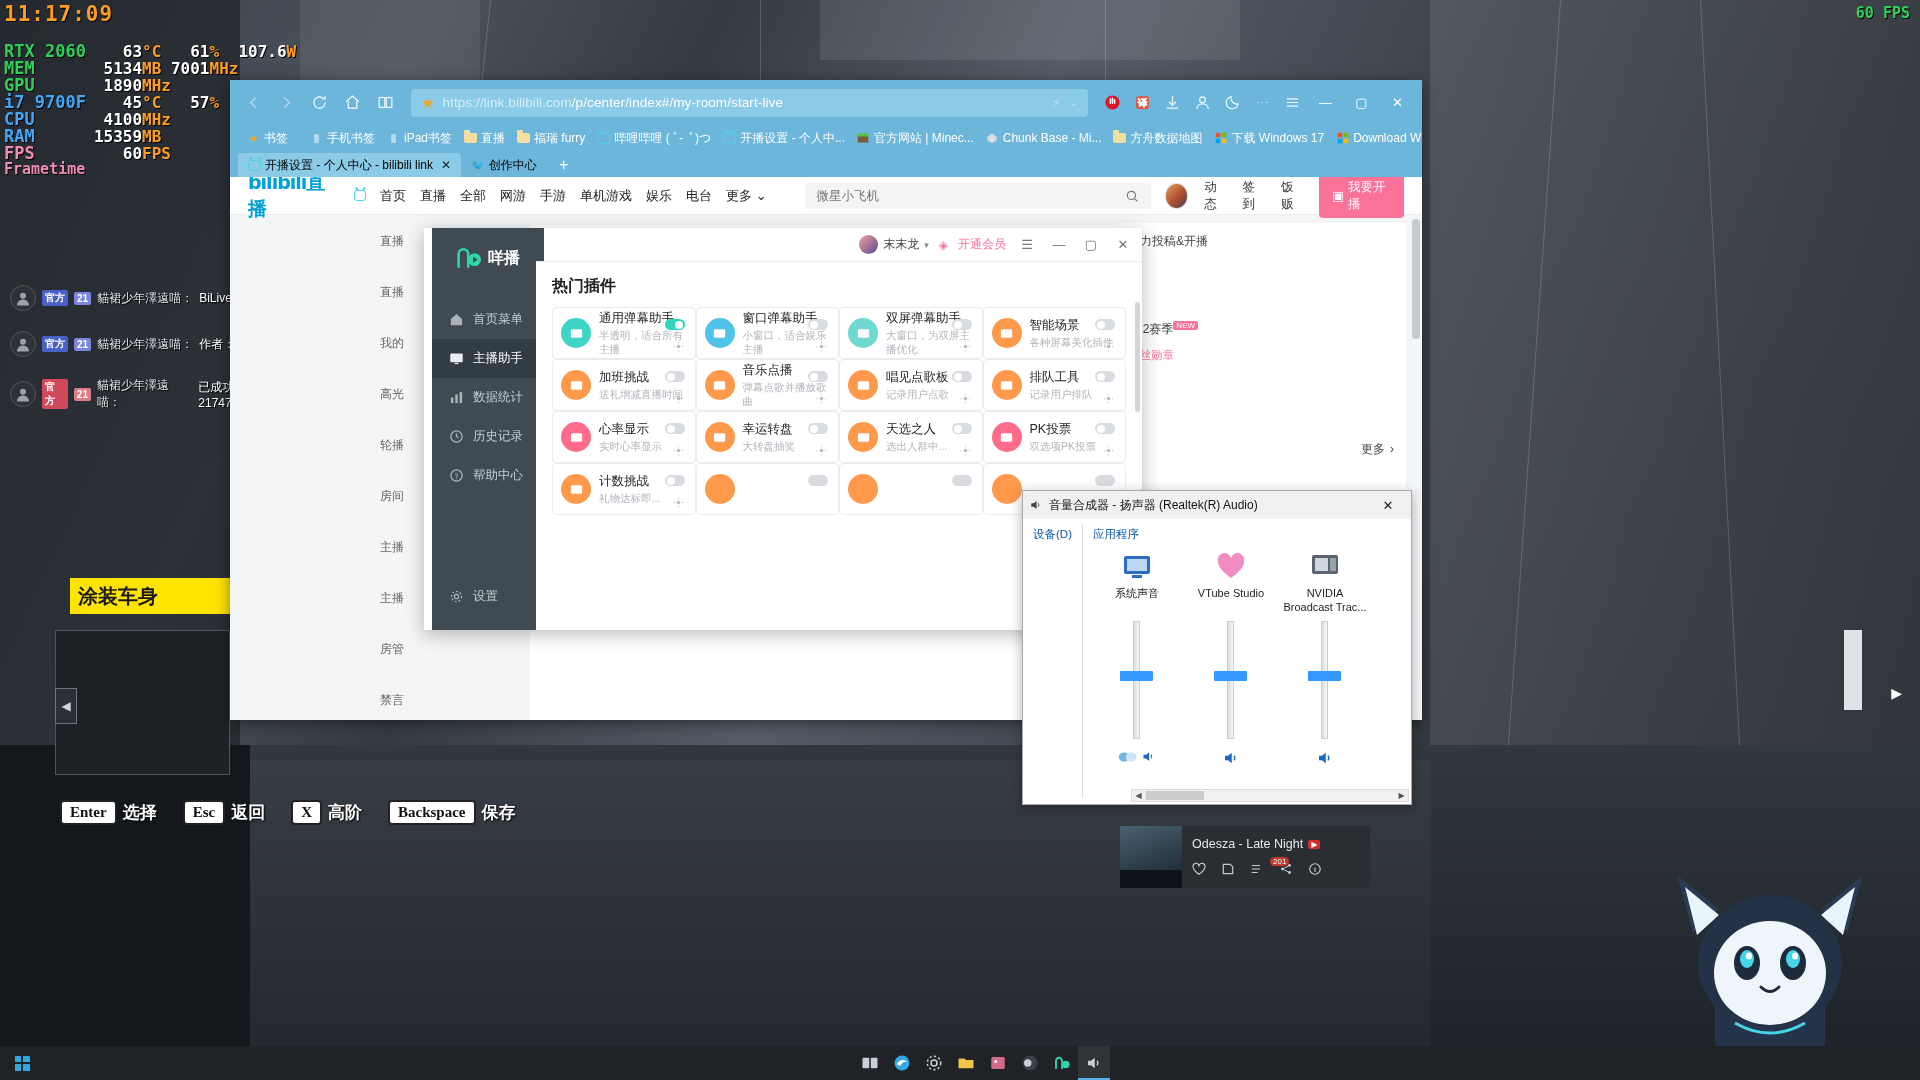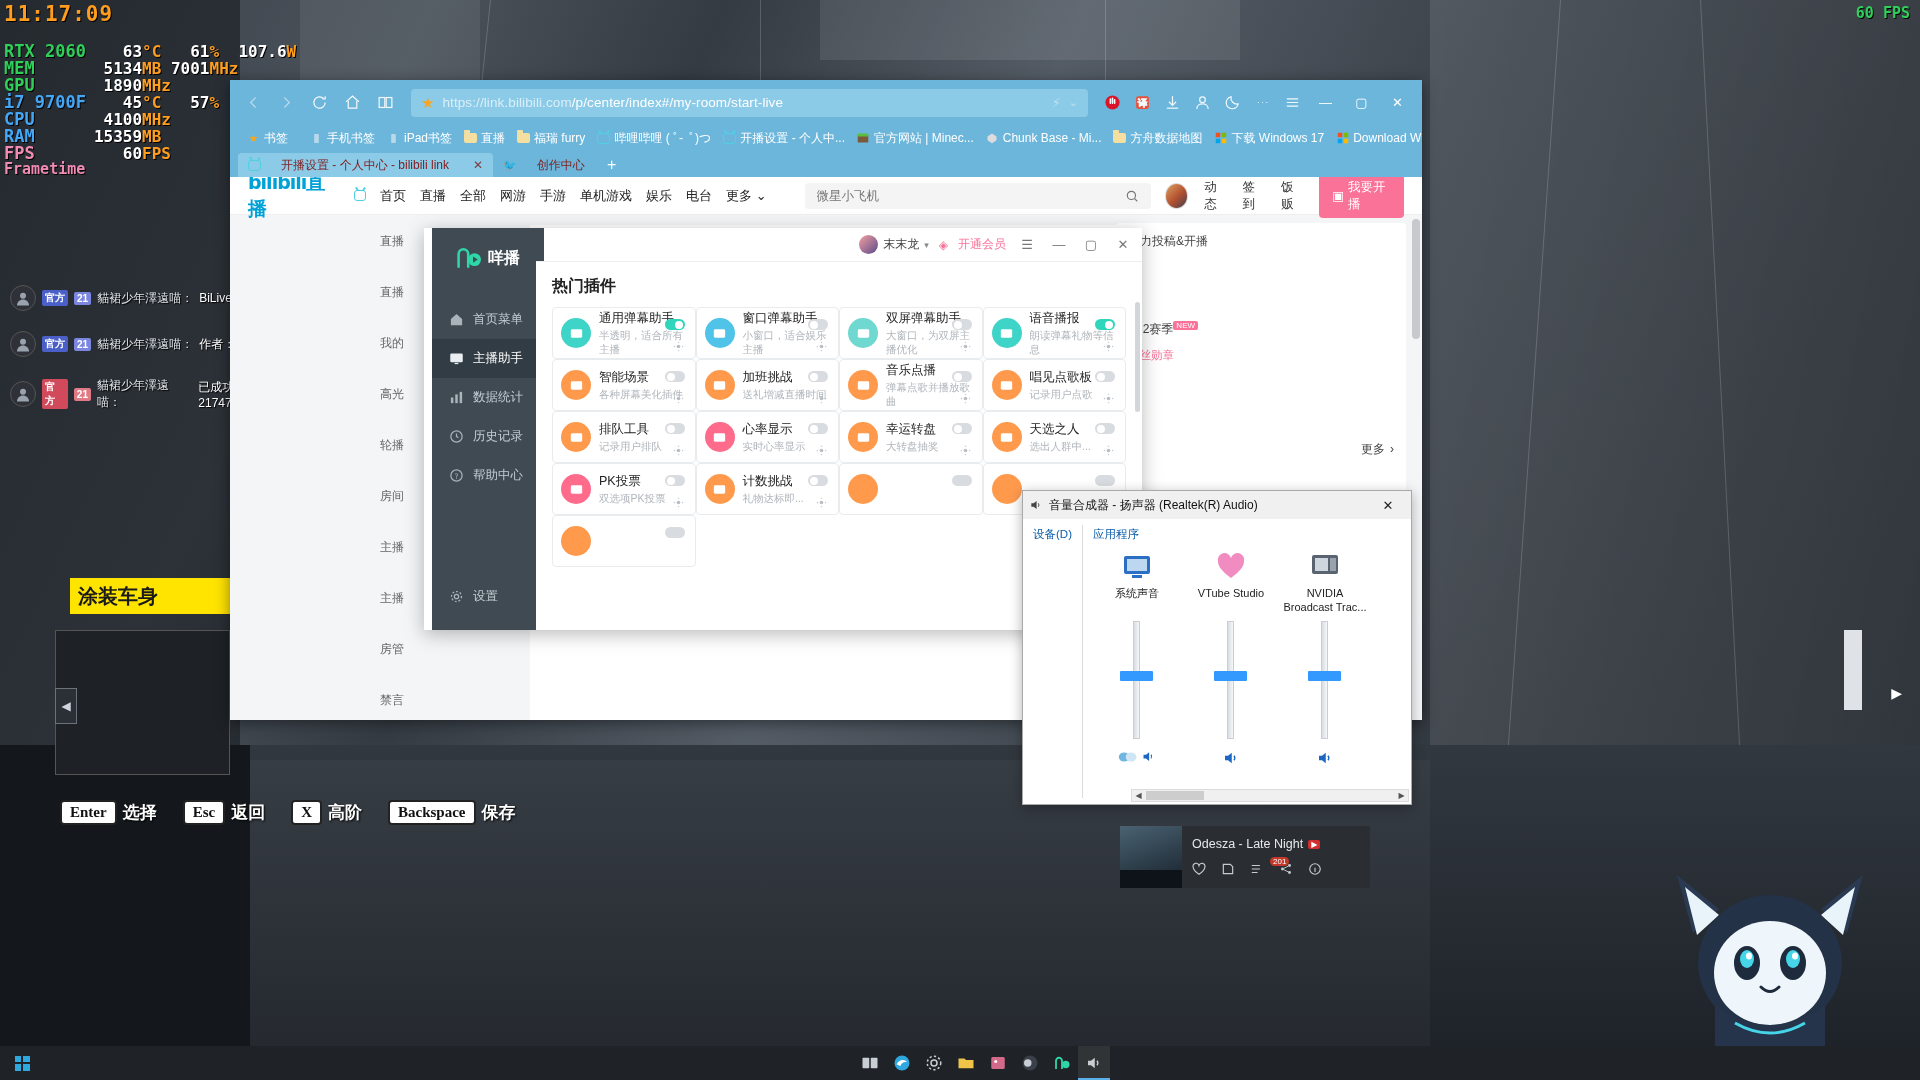--- a/index.html
+++ b/index.html
@@ -79,21 +79,21 @@
   .bm .bmi{ width:13px;height:13px;flex:none;display:flex;align-items:center;justify-content:center;font-size:11px;}
   .folder{ width:13px;height:10px;background:#f5dfa0;border-radius:1px 2px 2px 2px;position:relative;}
   .folder:before{content:'';position:absolute;top:-3px;left:0;width:6px;height:3px;background:#f5dfa0;border-radius:1px 1px 0 0;}
   .bmsep{ width:1px;height:14px;background:rgba(255,255,255,.45);margin:0 4px;}
   .bili-ico{ width:13px;height:11px;border:1.5px solid #4fd0e3;border-radius:3px;position:relative;}
   .bili-ico:before,.bili-ico:after{content:'';position:absolute;top:-4px;width:1.5px;height:4px;background:#4fd0e3;}
   .bili-ico:before{left:1px;transform:rotate(-35deg);}
   .bili-ico:after{right:1px;transform:rotate(35deg);}
 
   #tabs{ height:26px; display:flex; align-items:flex-end; padding-left:8px;}
-  .tab{ height:24px; display:flex;align-items:center;gap:20px;padding:0 10px; font-size:12px;color:#7f1d1d;
+  .tab{ height:24px; display:flex;align-items:center;gap:4px;padding:0 10px; font-size:12px;color:#000000;
         border-radius:4px 4px 0 0;max-width:260px;}
   .tab.active{ background:#8ccbe8;}
   .tab .x{ font-size:12px;opacity:.85;margin-left:4px;}
   .newtab{ width:34px;height:24px;display:flex;align-items:center;justify-content:center;color:#fff;font-size:16px;}
 
   #page{ position:absolute; left:0; right:0; top:97px; bottom:0; background:#f4f5f7; overflow:hidden;}
   #bili-nav{ height:38px; background:#fff; display:flex;align-items:center; padding:0 18px; gap:14px;
              border-bottom:1px solid #eee;}
   #bili-logo{ color:#00a1d6; font-weight:bold; font-size:19px; letter-spacing:-1px; font-family:"DejaVu Sans",sans-serif;}
   .navitem{ font-size:13px;color:#222; white-space:nowrap;}
@@ -769,38 +769,20 @@
           </span>
           <span class="toggle">
             <i class="knob"></i>
           </span>
           <span class="gear"><svg viewBox="0 0 24 24">
               <circle cx="12" cy="12" r="4"></circle>
               <path d="M12 1l2 3h-4zM12 23l-2-3h4zM1 12l3-2v4zM23 12l-3 2v-4z"></path>
             </svg></span>
         </div>
         <div class="pcard">
-          <span class="pic" style="background:#3fd4c8">
-            <svg viewBox="0 0 24 24">
-              <rect x="4" y="6" width="16" height="12" rx="2"></rect>
-            </svg>
-          </span>
-          <span style="display: flex; flex-direction: column;">
-            <span class="pname">语音播报</span>
-            <span class="pdesc">朗读弹幕礼物等信息</span>
-          </span>
-          <span class="toggle on">
-            <i class="knob"></i>
-          </span>
-          <span class="gear"><svg viewBox="0 0 24 24">
-              <circle cx="12" cy="12" r="4"></circle>
-              <path d="M12 1l2 3h-4zM12 23l-2-3h4zM1 12l3-2v4zM23 12l-3 2v-4z"></path>
-            </svg></span>
-        </div>
-        <div class="pcard">
           <span class="pic" style="background:#ff9a4d">
             <svg viewBox="0 0 24 24">
               <rect x="4" y="6" width="16" height="12" rx="2"></rect>
             </svg>
           </span>
           <span style="display: flex; flex-direction: column;">
             <span class="pname">智能场景</span>
             <span class="pdesc">各种屏幕美化插件</span>
           </span>
           <span class="toggle">

